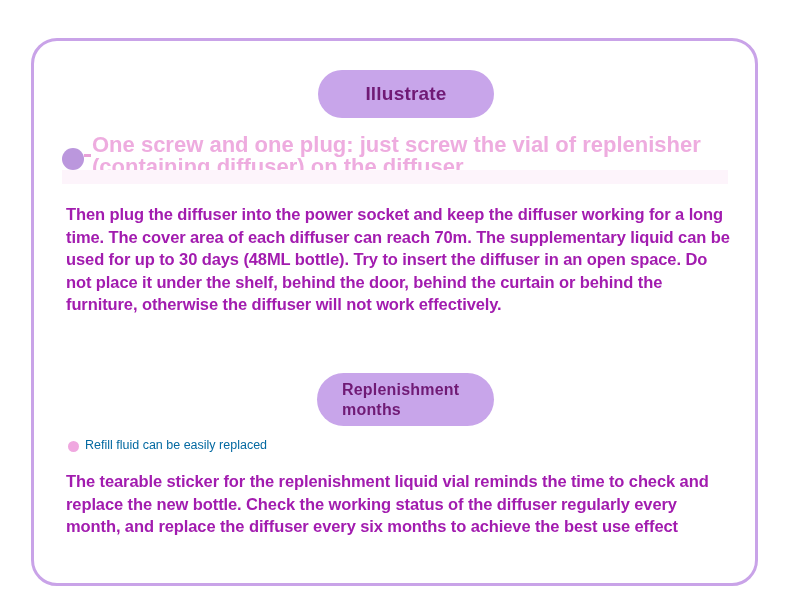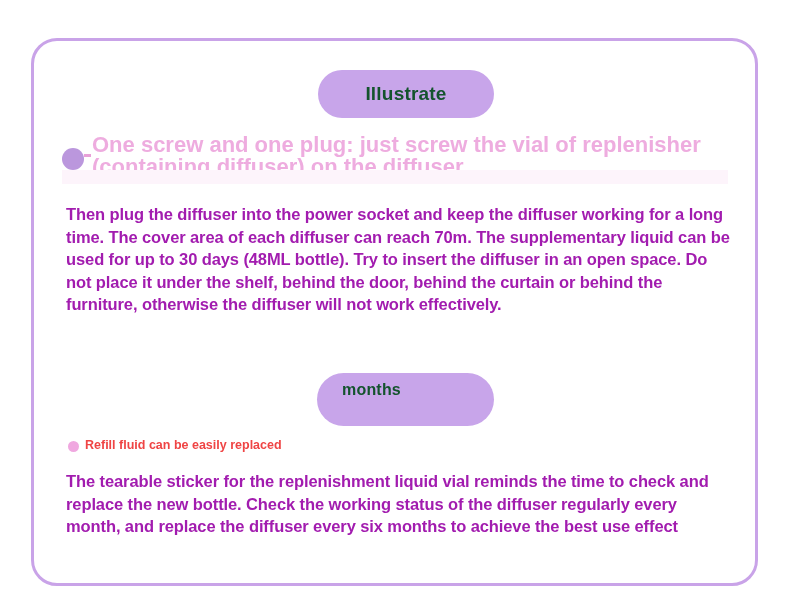--- a/index.html
+++ b/index.html
@@ -41,21 +41,21 @@
     width: 790px;
     height: 611px;
   }
 
   
   .badge {
     position: absolute;
     box-sizing: border-box;
     background: #c8a5ea;
     border-radius: 30px;
-    color: #14532d;
+    color: #701a75;
     font-weight: bold;
     letter-spacing: 0.2px;
   }
   .badge-illustrate {
     left: 318px;
     top: 70px;
     width: 176px;
     height: 48px;
     line-height: 48px;
     text-align: center;
@@ -126,23 +126,23 @@
     width: 11px;
     height: 11px;
     border-radius: 50%;
     background: #f0a8e0;
   }
   .bullet-secondary .btext {
     position: absolute;
     left: 17px;
     top: 0px;
     font-size: 12.5px;
-    font-weight: bold;
+    font-weight: normal;
     line-height: 17px;
-    color: #ef4444;
+    color: #0369a1;
   }
 
   
   .para {
     position: absolute;
     font-size: 16.5px;
     font-weight: bold;
     line-height: 22.5px;
     color: #a21caf;
     letter-spacing: -0.1px;
@@ -185,20 +185,21 @@
       <span class="dot"></span>
       <span class="dash"></span>
       <span class="btext">One screw and one plug: just screw the vial of replenisher (containing diffuser) on the diffuser,</span>
     </div>
 
     <div class="ghost-band"></div>
 
     <div class="para para-main">Then plug the diffuser into the power socket and keep the diffuser working for a long time. The cover area of each diffuser can reach 70m. The supplementary liquid can be used for up to 30 days (48ML bottle). Try to insert the diffuser in an open space. Do not place it under the shelf, behind the door, behind the curtain or behind the furniture, otherwise the diffuser will not work effectively.</div>
 
     <div class="badge badge-replenishment">
+      <span>Replenishment</span>
       <span class="line2">months</span>
     </div>
 
     <div class="bullet-row bullet-secondary">
       <span class="dot"></span>
       <span class="btext">Refill fluid can be easily replaced</span>
     </div>
 
     <div class="para para-final">The tearable sticker for the replenishment liquid vial reminds the time to check and replace the new bottle. Check the working status of the diffuser regularly every month, and replace the diffuser every six months to achieve the best use effect</div>
 

